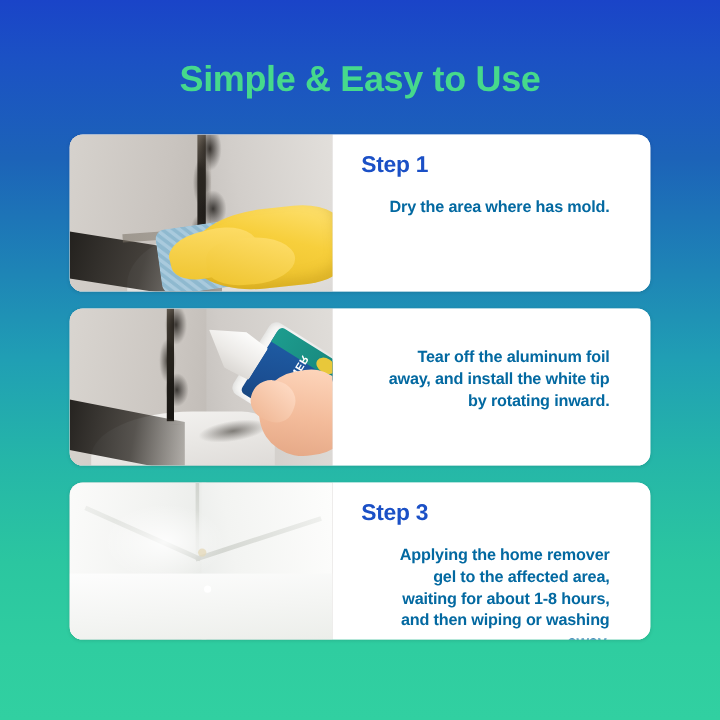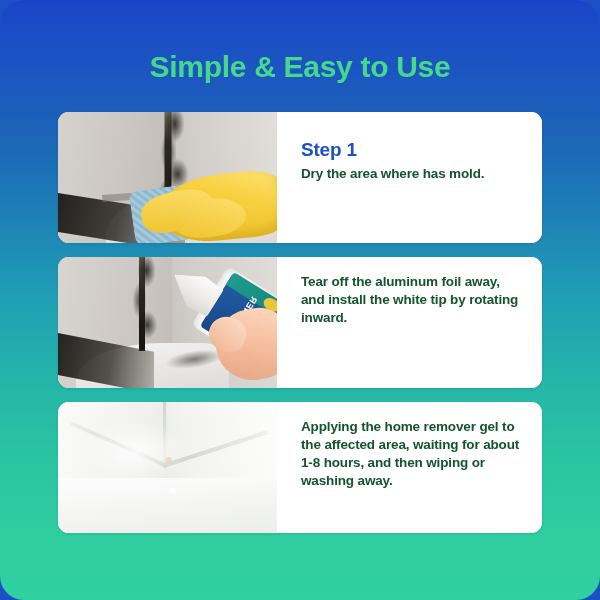--- a/index.html
+++ b/index.html
@@ -22,21 +22,20 @@
         #1A44C8 0%,
         #1B51C4 8%,
         #1C63B8 22%,
         #1E85B6 38%,
         #209FB4 50%,
         #25B6A8 64%,
         #2BC6A0 78%,
         #2FCDA0 90%,
         #31D0A1 100%);
     overflow: hidden;
-    border-radius: 24px;
   }
 
   
   .title {
     position: absolute;
     top: 50px;
     left: 0;
     width: 600px;
     text-align: center;
     font-size: 30px;
@@ -80,31 +79,32 @@
     flex: 1 1 auto;
     padding: 16px 18px 10px 24px;
     background: #ffffff;
   }
 
   .step-title {
     font-size: 19px;
     font-weight: bold;
     color: #1B50C6;
     letter-spacing: -0.2px;
-    margin: 12px 0 5px 0;
+    margin: 0 0 5px 0;
     line-height: 1.05;
   }
 
   .step-desc {
     font-size: 13.5px;
     font-weight: bold;
-    color: #14532d;
+    color: #0369a1;
     line-height: 1.34;
-    margin: 0;
+    margin: 16px;
     letter-spacing: -0.15px;
+    text-align: right;
   }
 
   
   .ph1-wall-left {
     position: absolute; left: 0; top: 0; width: 56%; height: 100%;
     background: linear-gradient(100deg, #d6d2cd 0%, #c9c4bf 60%, #bdb8b3 100%);
   }
   .ph1-wall-right {
     position: absolute; right: 0; top: 0; width: 46%; height: 100%;
     background: linear-gradient(260deg, #e2dfdb 0%, #d2cecA 70%, #c6c2be 100%);
@@ -353,18 +353,19 @@
         <div class="ph3-right"></div>
         <div class="ph3-basin"></div>
         <div class="ph3-seam-v"></div>
         <div class="ph3-seam-l"></div>
         <div class="ph3-seam-r"></div>
         <div class="ph3-gloss"></div>
         <div class="ph3-spot"></div>
         <div class="ph3-spot2"></div>
       </div>
       <div class="card-body">
+        <p class="step-title">Step 3</p>
         <p class="step-desc">Applying the home remover gel to the affected area, waiting for about 1-8 hours, and then wiping or washing away.</p>
       </div>
     </div>
 
   </div>
 </div>
 
 </body></html>

